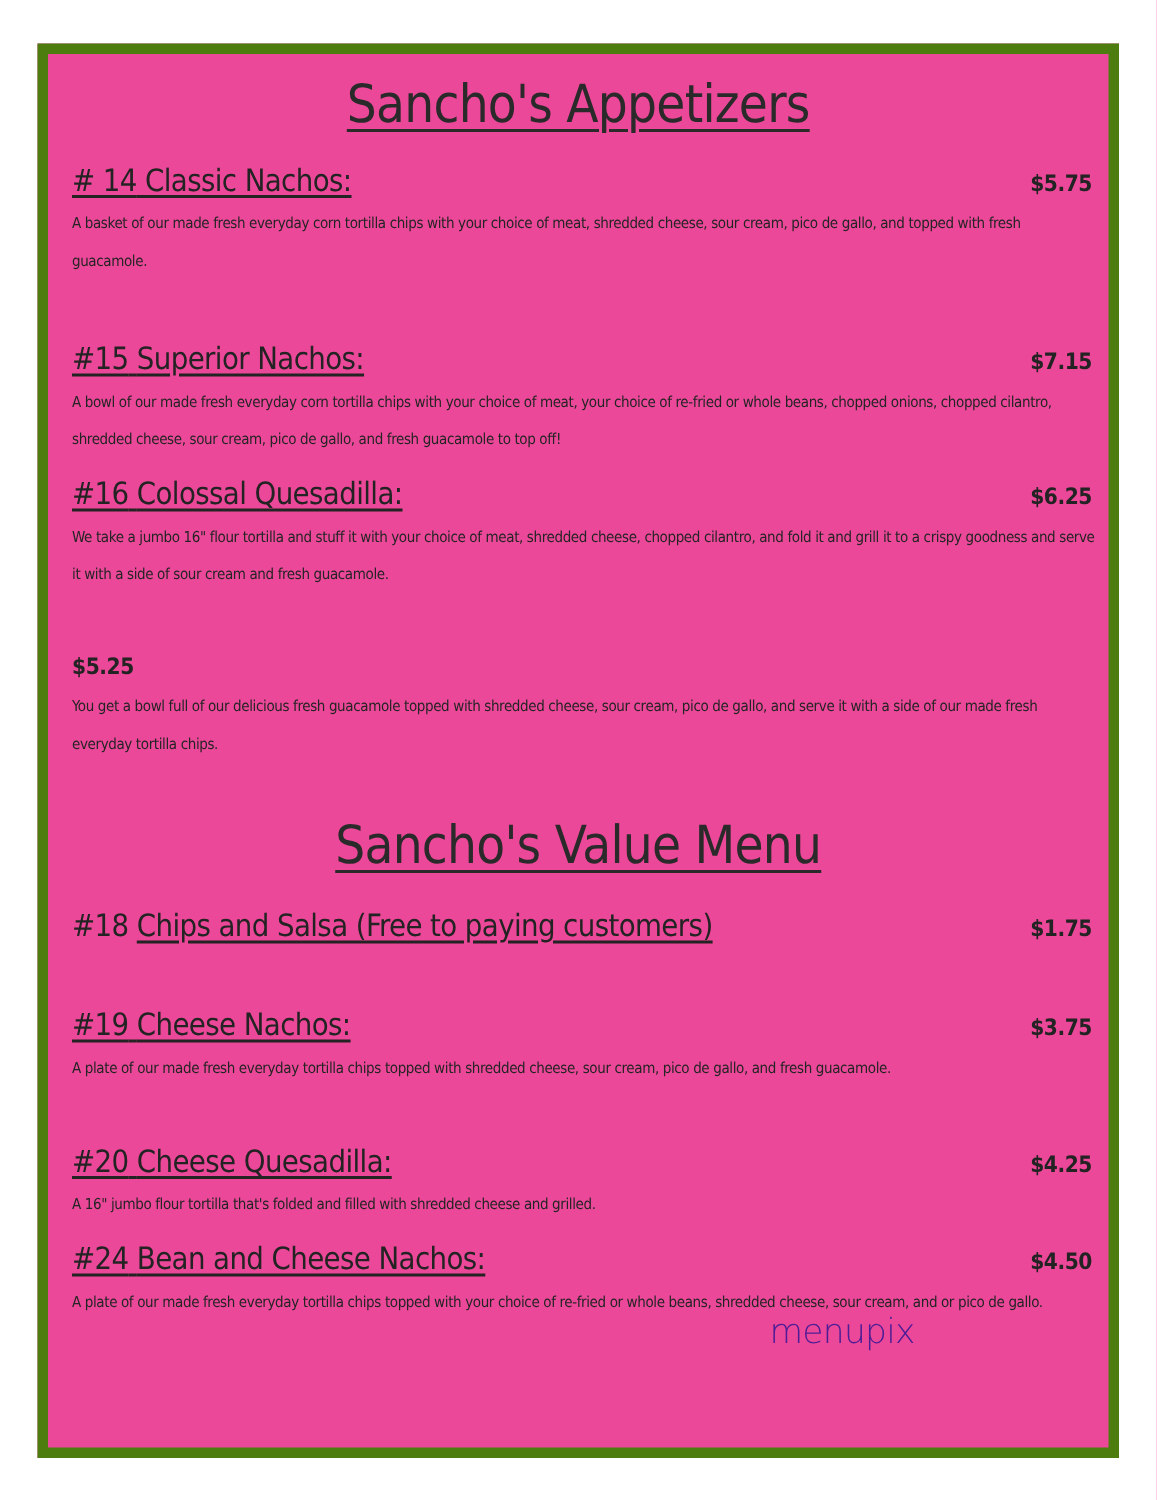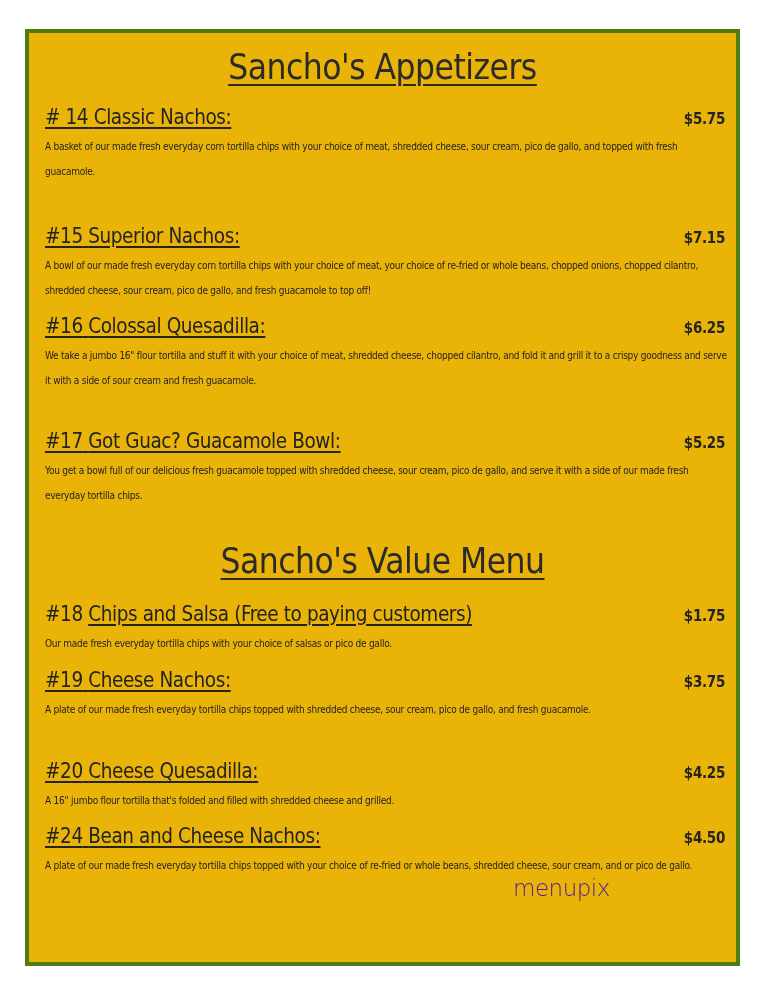--- a/index.html
+++ b/index.html
@@ -1,19 +1,19 @@
 <!DOCTYPE html>
 <html><head>
 <meta charset="utf-8">
 <style>
   html, body { margin:0; padding:0; background:#ffffff; }
   body { width:771px; height:1000px; position:relative; overflow:hidden;
          font-family:"DejaVu Sans Condensed","DejaVu Sans", sans-serif; color:#232323; }
   .frame { position:absolute; left:25px; top:29px; width:707px; height:929px;
-           border:4px solid #4d7c0f; background:#eab308; }
+           border:7px solid #4d7c0f; background:#ec4899; }
   .section-title { position:absolute; left:0; width:100%; text-align:center; }
   .section-title span { font-size:35px; letter-spacing:-0.5px; text-decoration:underline;
            text-decoration-thickness:2px; text-underline-offset:5px; color:#2a2a2a;
            font-stretch:condensed; }
   .item { position:absolute; left:16px; width:680px; }
   .item-head { display:flex; justify-content:space-between; align-items:baseline;
            font-size:20.5px; line-height:26px; letter-spacing:-0.4px; }
   .item-name { text-decoration:underline; text-decoration-thickness:1.5px; text-underline-offset:3px; }
   .item-price { font-weight:bold; font-size:15px; letter-spacing:-0.3px; }
   .item-desc { font-size:10px; line-height:25px; letter-spacing:-0.25px; margin-top:2px; color:#242424; }
@@ -48,36 +48,34 @@
   <div class="item" style="top:280px;">
     <div class="item-head">
       <span class="item-name"><span>#16</span> <span>Colossal Quesadilla:</span></span>
       <span class="item-price">$6.25</span>
     </div>
     <div class="item-desc" style="width:685px;">We take a jumbo 16" flour tortilla and stuff it with your choice of meat, shredded cheese, chopped cilantro, and fold it and grill it to a crispy goodness and serve it with a side of sour cream and fresh guacamole.</div>
   </div>
 
   <div class="item" style="top:395px;">
     <div class="item-head">
-      <span class="item-name"><span>#17</span> <span>Got Guac? Guacamole Bowl:</span></span>
       <span class="item-price">$5.25</span>
     </div>
     <div class="item-desc" style="width:645px;">You get a bowl full of our delicious fresh guacamole topped with shredded cheese, sour cream, pico de gallo, and serve it with a side of our made fresh everyday tortilla chips.</div>
   </div>
 
   <div class="section-title" style="top:508px;">
     <span>Sancho's Value Menu</span>
   </div>
 
   <div class="item" style="top:568px;">
     <div class="item-head">
       <span class="item-name" style="text-decoration:none;"><span>#18</span> <span style="text-decoration:underline;text-decoration-thickness:1.5px;text-underline-offset:3px;">Chips and Salsa (Free to paying customers)</span></span>
       <span class="item-price">$1.75</span>
     </div>
-    <div class="item-desc" style="width:690px;">Our made fresh everyday tortilla chips with your choice of salsas or pico de gallo.</div>
   </div>
 
   <div class="item" style="top:634px;">
     <div class="item-head">
       <span class="item-name"><span>#19</span> <span>Cheese Nachos:</span></span>
       <span class="item-price">$3.75</span>
     </div>
     <div class="item-desc" style="width:680px;">A plate of our made fresh everyday tortilla chips topped with shredded cheese, sour cream, pico de gallo, and fresh guacamole.</div>
   </div>
 

